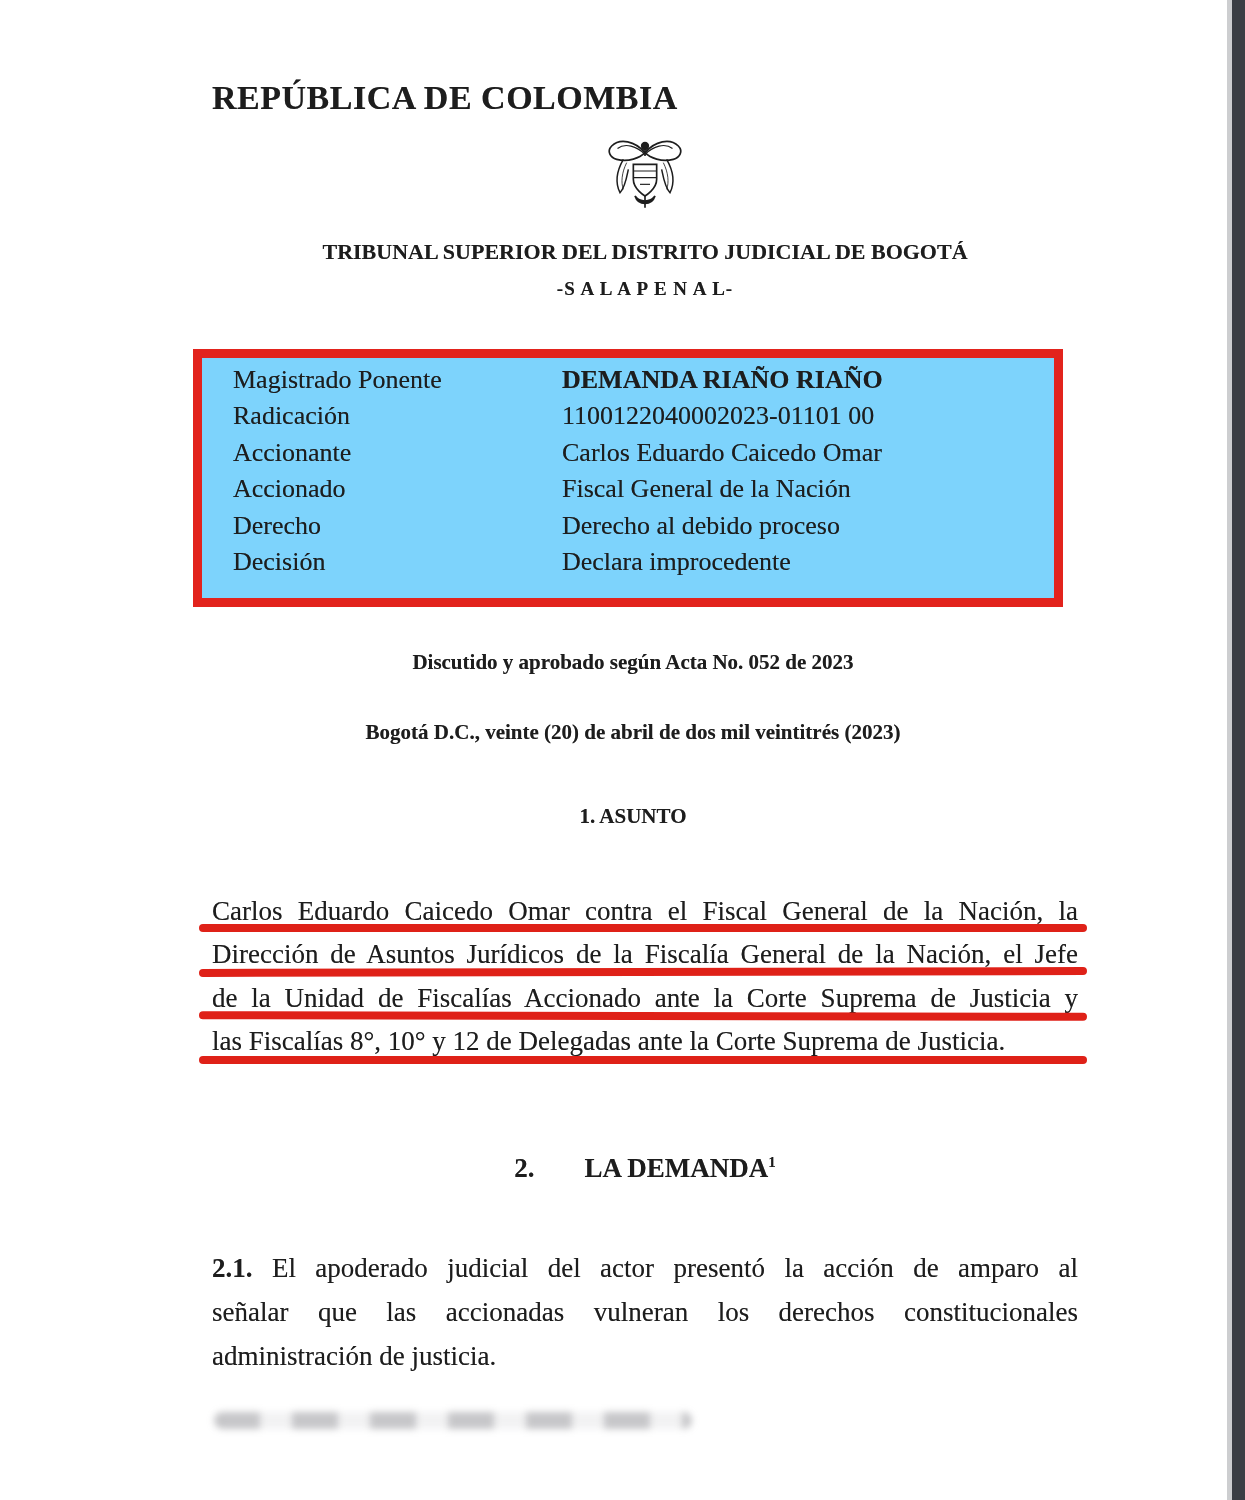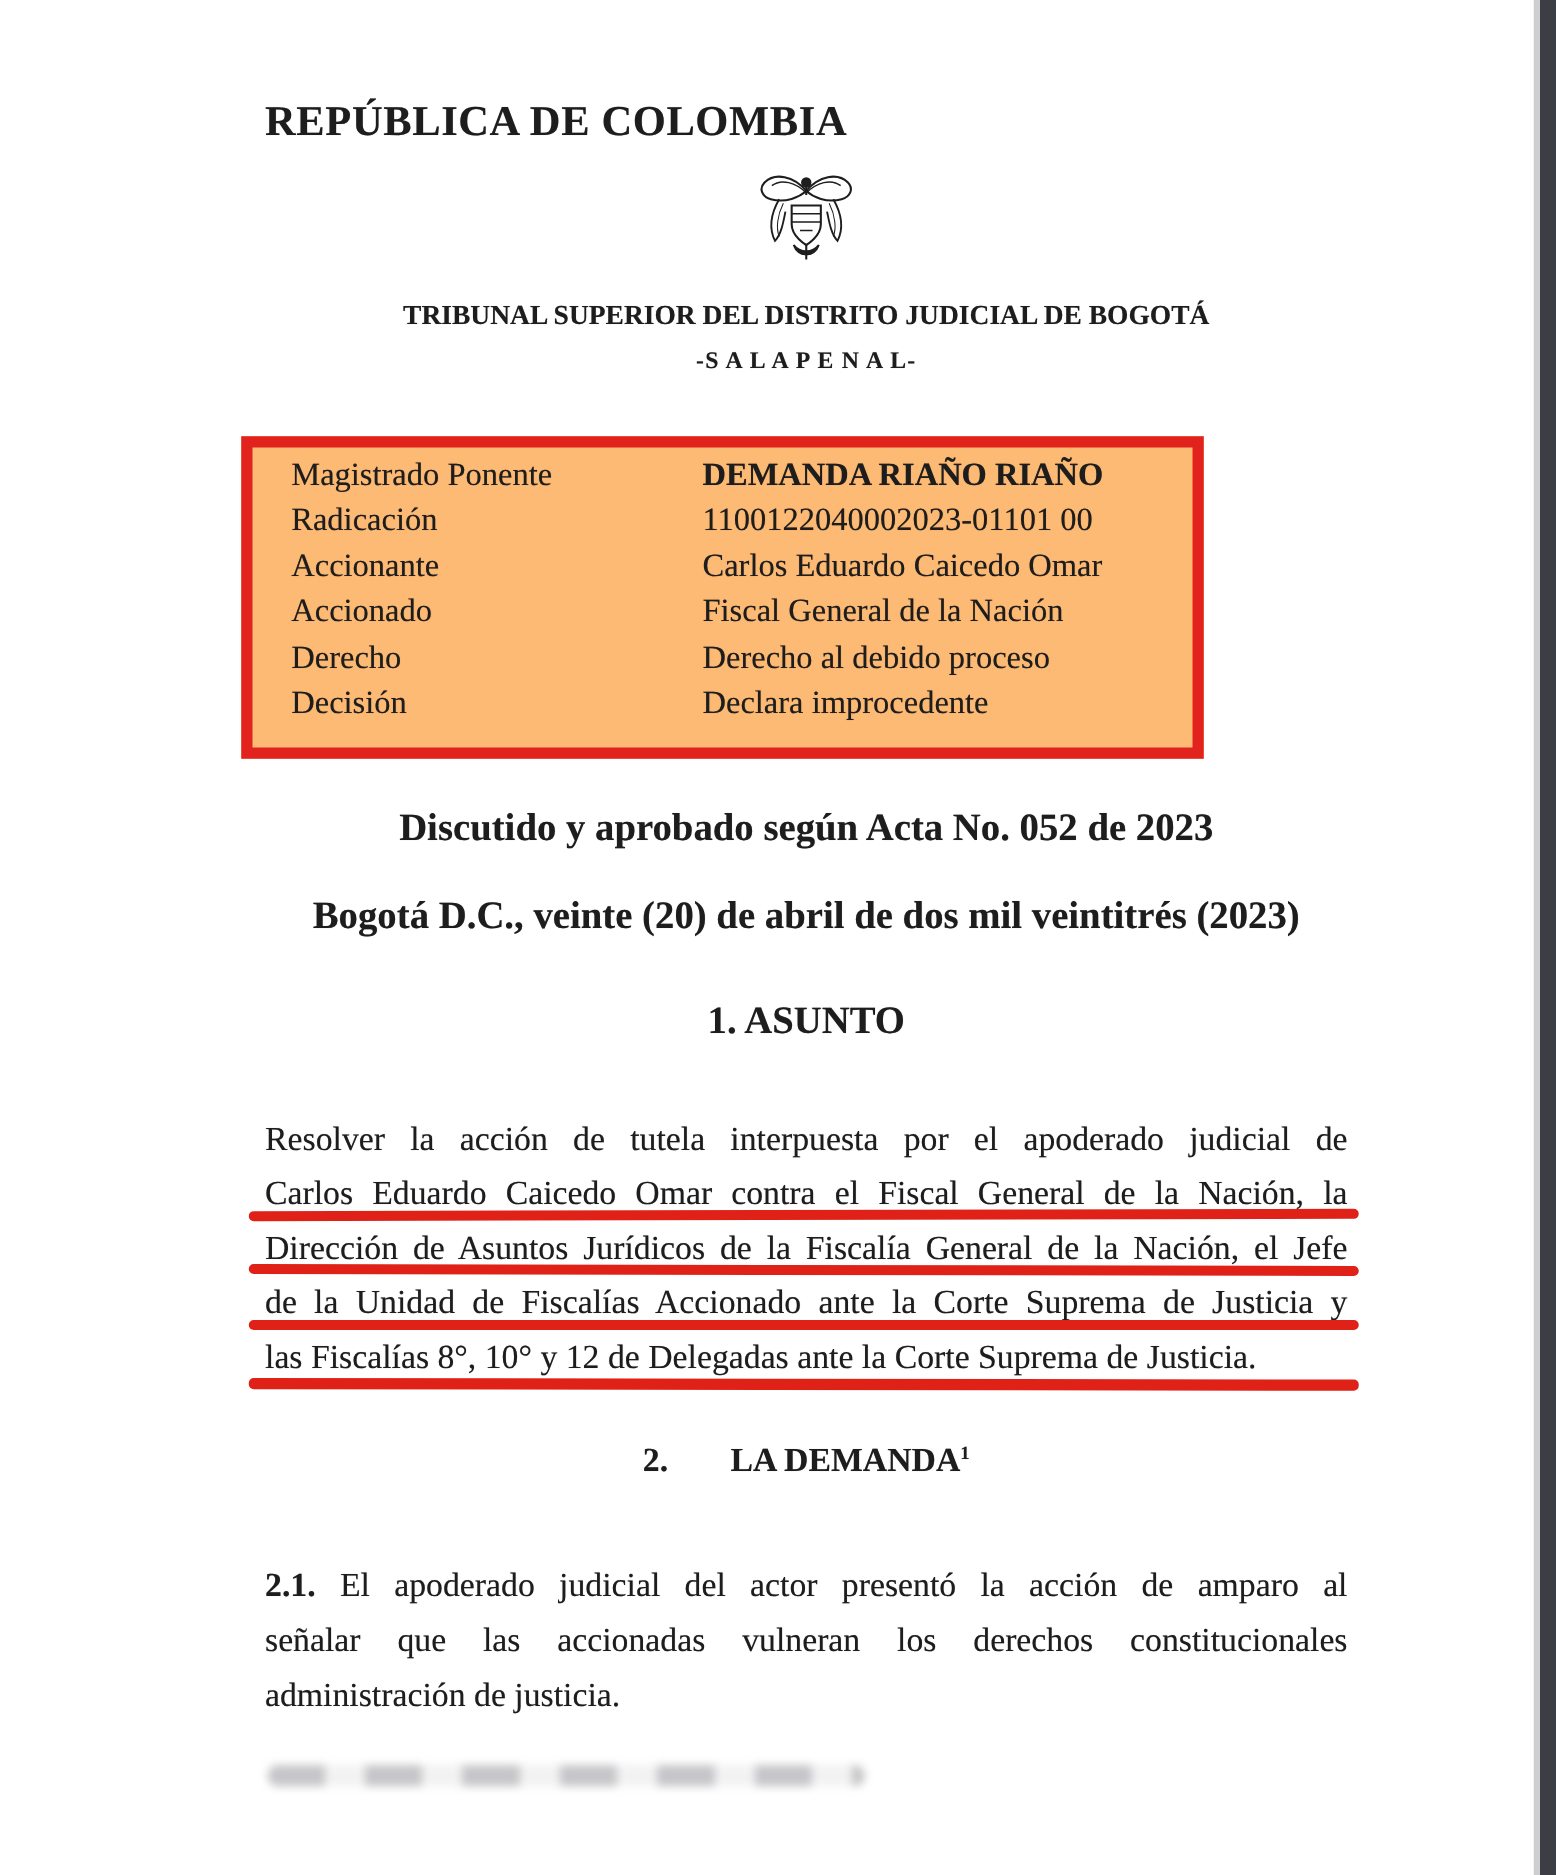--- a/index.html
+++ b/index.html
@@ -10,29 +10,29 @@
   .abs{position:absolute;}
   
   .h-rep{left:212px;top:84px;width:866px;height:28px;line-height:28px;
          text-align:left;font-weight:bold;font-size:34px;letter-spacing:.5px;}
   .emblem{left:595px;top:134px;}
   .h-trib{left:150px;top:238px;width:990px;height:28px;line-height:28px;
           text-align:center;font-weight:bold;font-size:22px;}
   .h-sala{left:212px;top:276px;width:866px;height:26px;line-height:26px;
           text-align:center;font-weight:bold;font-size:19px;letter-spacing:1px;}
   
-  .red-box{left:193px;top:349px;width:770px;height:258px;box-sizing:border-box;
-           border:9px solid #e2231d;background:#fdba74;padding-top:4px;}
+  .red-box{left:193px;top:349px;width:870px;height:258px;box-sizing:border-box;
+           border:9px solid #e2231d;background:#7dd3fc;padding-top:4px;}
   .trow{display:flex;padding-left:31px;height:36.4px;line-height:36.4px;font-size:26px;}
   .tlabel{width:329px;flex:none;}
   .tval{flex:1;}
   .bold{font-weight:bold;}
   
-  .h-mid{left:212px;width:866px;height:28px;line-height:28px;text-align:center;
-         font-weight:bold;font-size:31px;}
+  .h-mid{left:200px;width:866px;height:28px;line-height:28px;text-align:center;
+         font-weight:bold;font-size:21px;}
   
   .para{left:212px;width:866px;font-size:27px;}
   .p1{top:890px;line-height:43.4px;}
   .p2{top:1246px;line-height:44px;}
   .line{position:relative;}
   .j{text-align:justify;text-align-last:justify;text-justify:inter-word;}
   .ul{position:absolute;left:-13px;right:-9px;bottom:1px;height:8px;
       background:#df2118;border-radius:4px;}
   .p1 .line:nth-child(2) .ul{transform:rotate(-.12deg);}
   .p1 .line:nth-child(3) .ul{transform:rotate(.1deg);bottom:0;}
@@ -106,23 +106,20 @@
       <div class="tval">Declara improcedente</div>
     </div>
   </div>
 
   <div class="abs h-mid" style="top:648px">Discutido y aprobado según Acta No. 052 de 2023</div>
   <div class="abs h-mid" style="top:718px">Bogotá D.C., veinte (20) de abril de dos mil veintitrés (2023)</div>
   <div class="abs h-mid" style="top:802px">1. ASUNTO</div>
 
   <div class="abs para p1">
     <div class="line j">
-      <span>Resolver la acción de tutela interpuesta por el apoderado judicial de</span>
-    </div>
-    <div class="line j">
       <span>Carlos Eduardo Caicedo Omar contra el Fiscal General de la Nación, la</span>
       <i class="ul"></i>
     </div>
     <div class="line j">
       <span>Dirección de Asuntos Jurídicos de la Fiscalía General de la Nación, el Jefe</span>
       <i class="ul"></i>
     </div>
     <div class="line j">
       <span>de la Unidad de Fiscalías Accionado ante la Corte Suprema de Justicia y</span>
       <i class="ul"></i>

